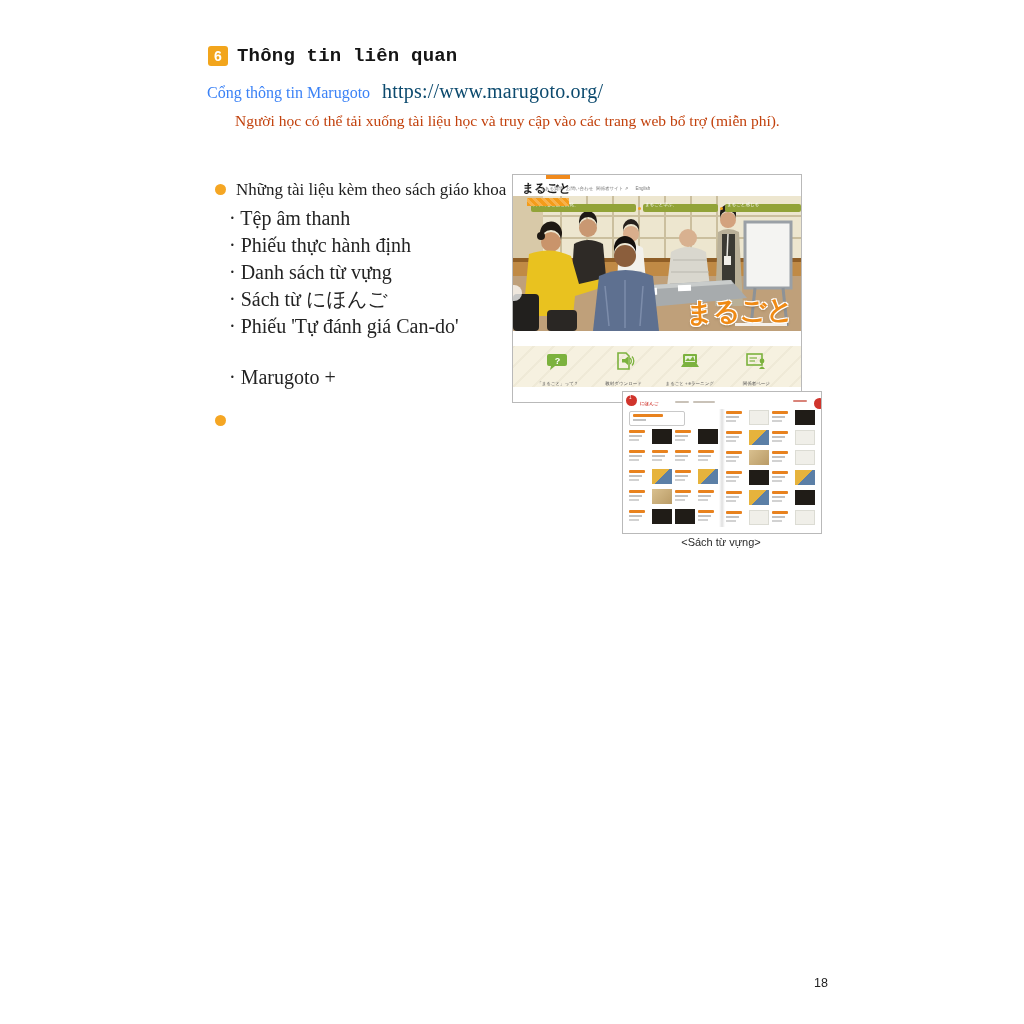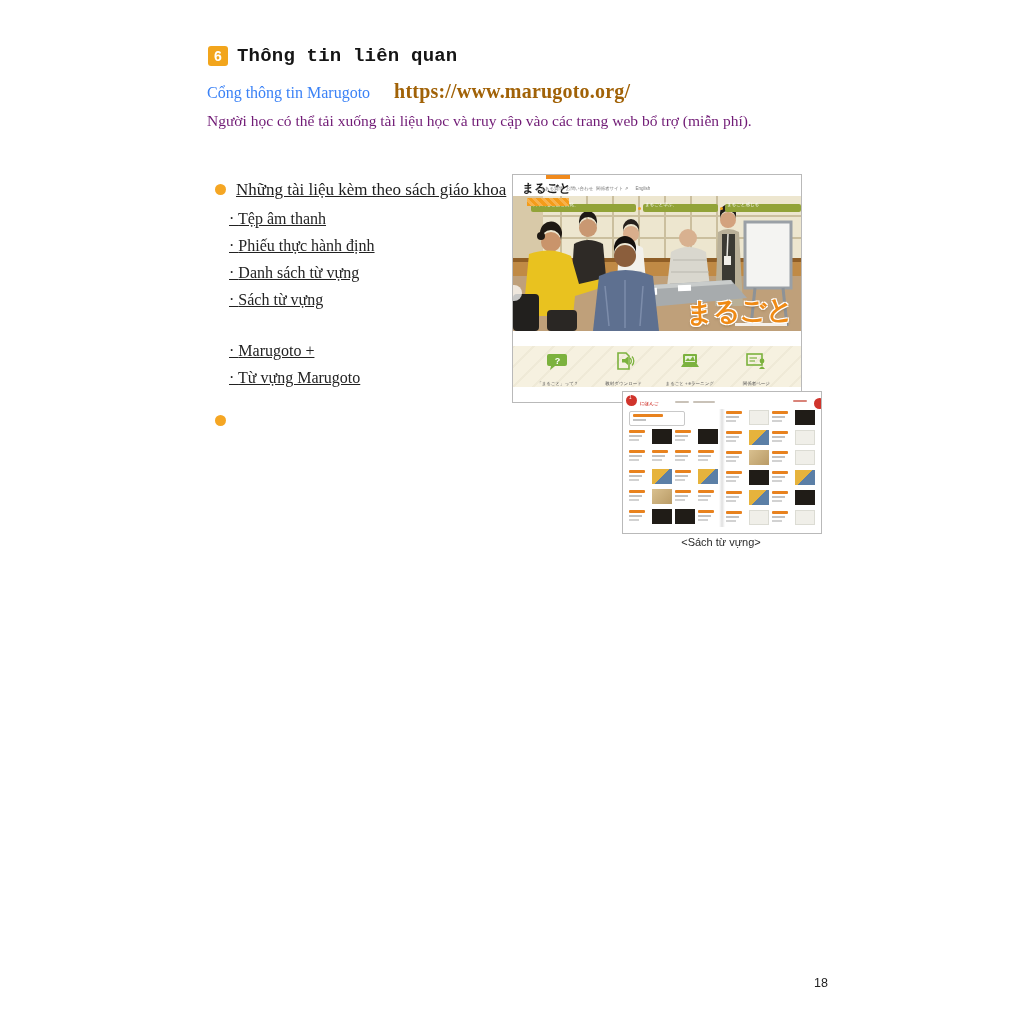--- a/index.html
+++ b/index.html
@@ -14,30 +14,30 @@
   .badge{
     width:20px;height:20px;background:#F2A51C;border-radius:3px;color:#fff;
     font-family:"Liberation Sans",sans-serif;font-weight:bold;font-size:14px;
     display:flex;align-items:center;justify-content:center;
   }
   .title{font-family:Liberation Mono, monospace;font-weight:bold;font-size:19px;color:#151515;letter-spacing:.2px;}
 
   
   .intro{left:207px;top:78px;width:660px;line-height:26px;}
   .intro .lbl{font-size:16px;color:#3b82f6;}
-  .intro .url{font-size:20px;font-weight:bold;color:#a16207;margin-left:20px;letter-spacing:.2px;}
-  .intro .desc{font-size:15.5px;color:#701a75;margin-top:2px;}
+  .intro .url{font-size:20px;font-weight:normal;color:#0c4a6e;margin-left:8px;letter-spacing:.2px;}
+  .intro .desc{font-size:15.5px;color:#c2410c;margin-top:2px;margin-left:28px;}
 
   
   #sections{left:207px;top:176px;width:330px;}
-  .section{margin-bottom:24px;text-decoration:underline;}
+  .section{margin-bottom:24px;}
   .sec-head{display:flex;align-items:center;font-size:17px;color:#1d1d1d;line-height:27px;}
   .dot{width:11px;height:11px;border-radius:50%;background:#F5A623;margin:0 10px 0 8px;flex:none;}
   .section ul{list-style:none;margin:2px 0 0 22px;padding:0;}
-  .section li{font-size:16px;color:#242424;line-height:27px;}
+  .section li{font-size:20px;color:#242424;line-height:27px;}
   .section li::before{content:"·  ";}
 
   
   .shot{background:#fff;border:1px solid #b9b9b9;overflow:hidden;}
 
   
   #web-shot{left:512px;top:174px;width:288px;height:227px;z-index:1;}
   .ribbon-top{position:absolute;left:33px;top:0;width:24px;height:4px;background:#F08A1D;}
   .site-logo{position:absolute;left:9px;top:4px;line-height:1;}
   .site-logo .logo-main{font-family:"Liberation Sans",sans-serif;font-weight:bold;font-size:12px;color:#1c1c1c;}
@@ -119,27 +119,27 @@
 <div class="abs" id="sections">
     <div class="section">
       <div class="sec-head">
         <span class="dot"></span>
         <span>Những tài liệu kèm theo sách giáo khoa</span>
       </div>
       <ul>
         <li>Tệp âm thanh</li>
         <li>Phiếu thực hành định</li>
         <li>Danh sách từ vựng</li>
-        <li>Sách từ vựng</li>
+        <li>Sách từ にほんご</li>
+        <li>Phiếu 'Tự đánh giá Can-do'</li>
       </ul>
     </div>
     <div class="section">
       <ul>
         <li>Marugoto +</li>
-        <li>Từ vựng Marugoto</li>
       </ul>
     </div>
     <div class="section">
       <div class="sec-head">
         <span class="dot"></span>
       </div>
     </div>
   </div>
 
 <div class="abs shot" id="web-shot">

